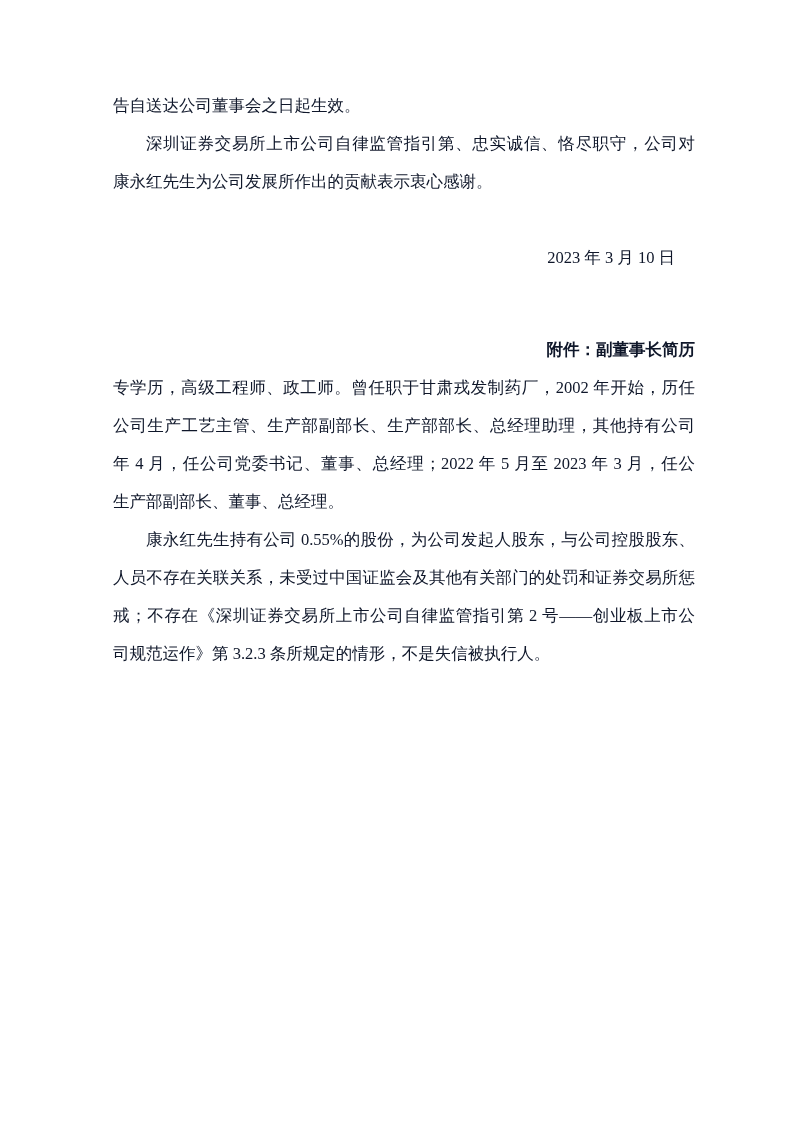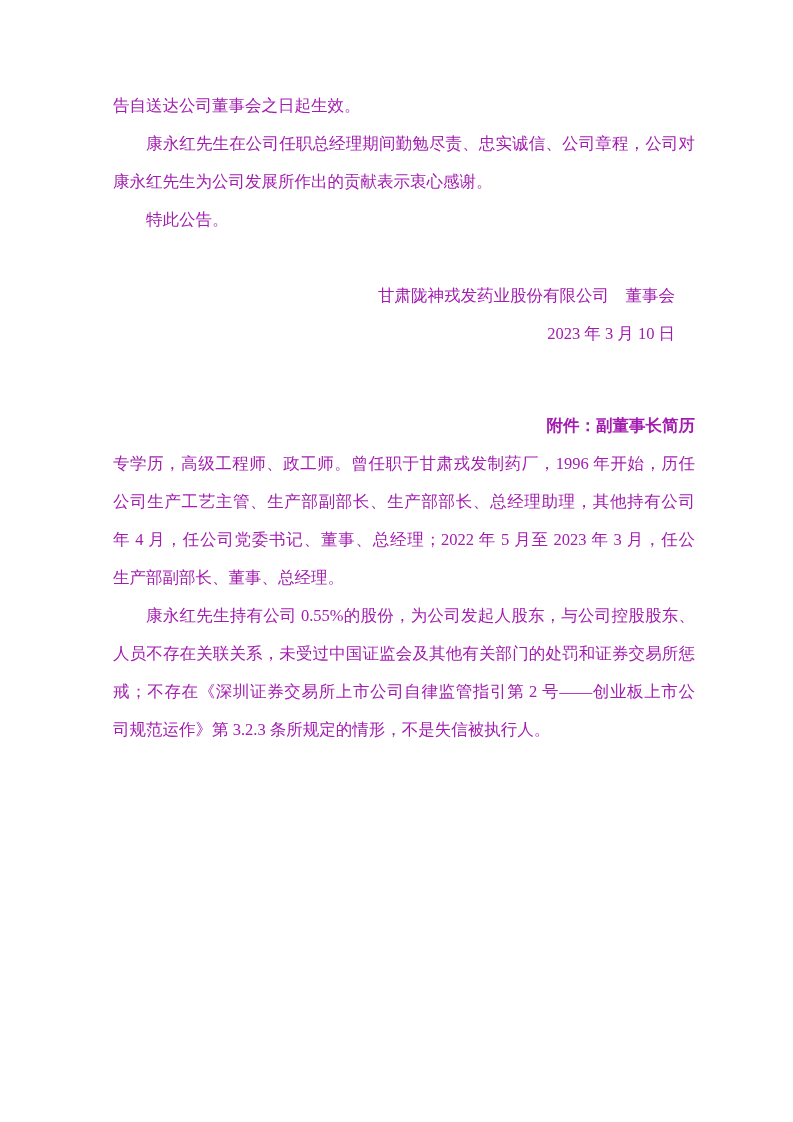--- a/index.html
+++ b/index.html
@@ -8,21 +8,21 @@
     background: #ffffff;
   }
   .page {
     position: relative;
     width: 793px;
     height: 1122px;
     margin: 0 auto;
     background: #ffffff;
     overflow: hidden;
     font-family: "Liberation Serif", "DejaVu Serif", serif;
-    color: #a21caf;
+    color: #0f172a;
   }
   .content {
     position: absolute;
     left: 113px;
     top: 87px;
     width: 582px;
   }
   .line {
     font-size: 16.5px;
     line-height: 38px;
@@ -57,29 +57,27 @@
     font-weight: bold;
   }
 </style>
 </head>
 <body>
 
 <div class="page">
   <div class="content">
     <div>
         <div class="line body">告自送达公司董事会之日起生效。</div>
-        <div class="line body indent full">康永红先生在公司任职总经理期间勤勉尽责、忠实诚信、公司章程，公司对</div>
+        <div class="line body indent full">深圳证券交易所上市公司自律监管指引第、忠实诚信、恪尽职守，公司对</div>
         <div class="line body">康永红先生为公司发展所作出的贡献表示衷心感谢。</div>
-        <div class="line body indent">特此公告。</div>
         <div class="line blank"></div>
-        <div class="line sign">甘肃陇神戎发药业股份有限公司　董事会</div>
         <div class="line date">2023 年 3 月 10 日</div>
         <div class="line blank"></div>
         <div class="line heading">附件：副董事长简历</div>
-        <div class="line body full">专学历，高级工程师、政工师。曾任职于甘肃戎发制药厂，1996 年开始，历任</div>
+        <div class="line body full">专学历，高级工程师、政工师。曾任职于甘肃戎发制药厂，2002 年开始，历任</div>
         <div class="line body full">公司生产工艺主管、生产部副部长、生产部部长、总经理助理，其他持有公司</div>
         <div class="line body full">年 4 月，任公司党委书记、董事、总经理；2022 年 5 月至 2023 年 3 月，任公</div>
         <div class="line body">生产部副部长、董事、总经理。</div>
         <div class="line body indent full">康永红先生持有公司 0.55%的股份，为公司发起人股东，与公司控股股东、</div>
         <div class="line body full">人员不存在关联关系，未受过中国证监会及其他有关部门的处罚和证券交易所惩</div>
         <div class="line body full">戒；不存在《深圳证券交易所上市公司自律监管指引第 2 号——创业板上市公</div>
         <div class="line body">司规范运作》第 3.2.3 条所规定的情形，不是失信被执行人。</div>
       </div>
   </div>
 </div>

